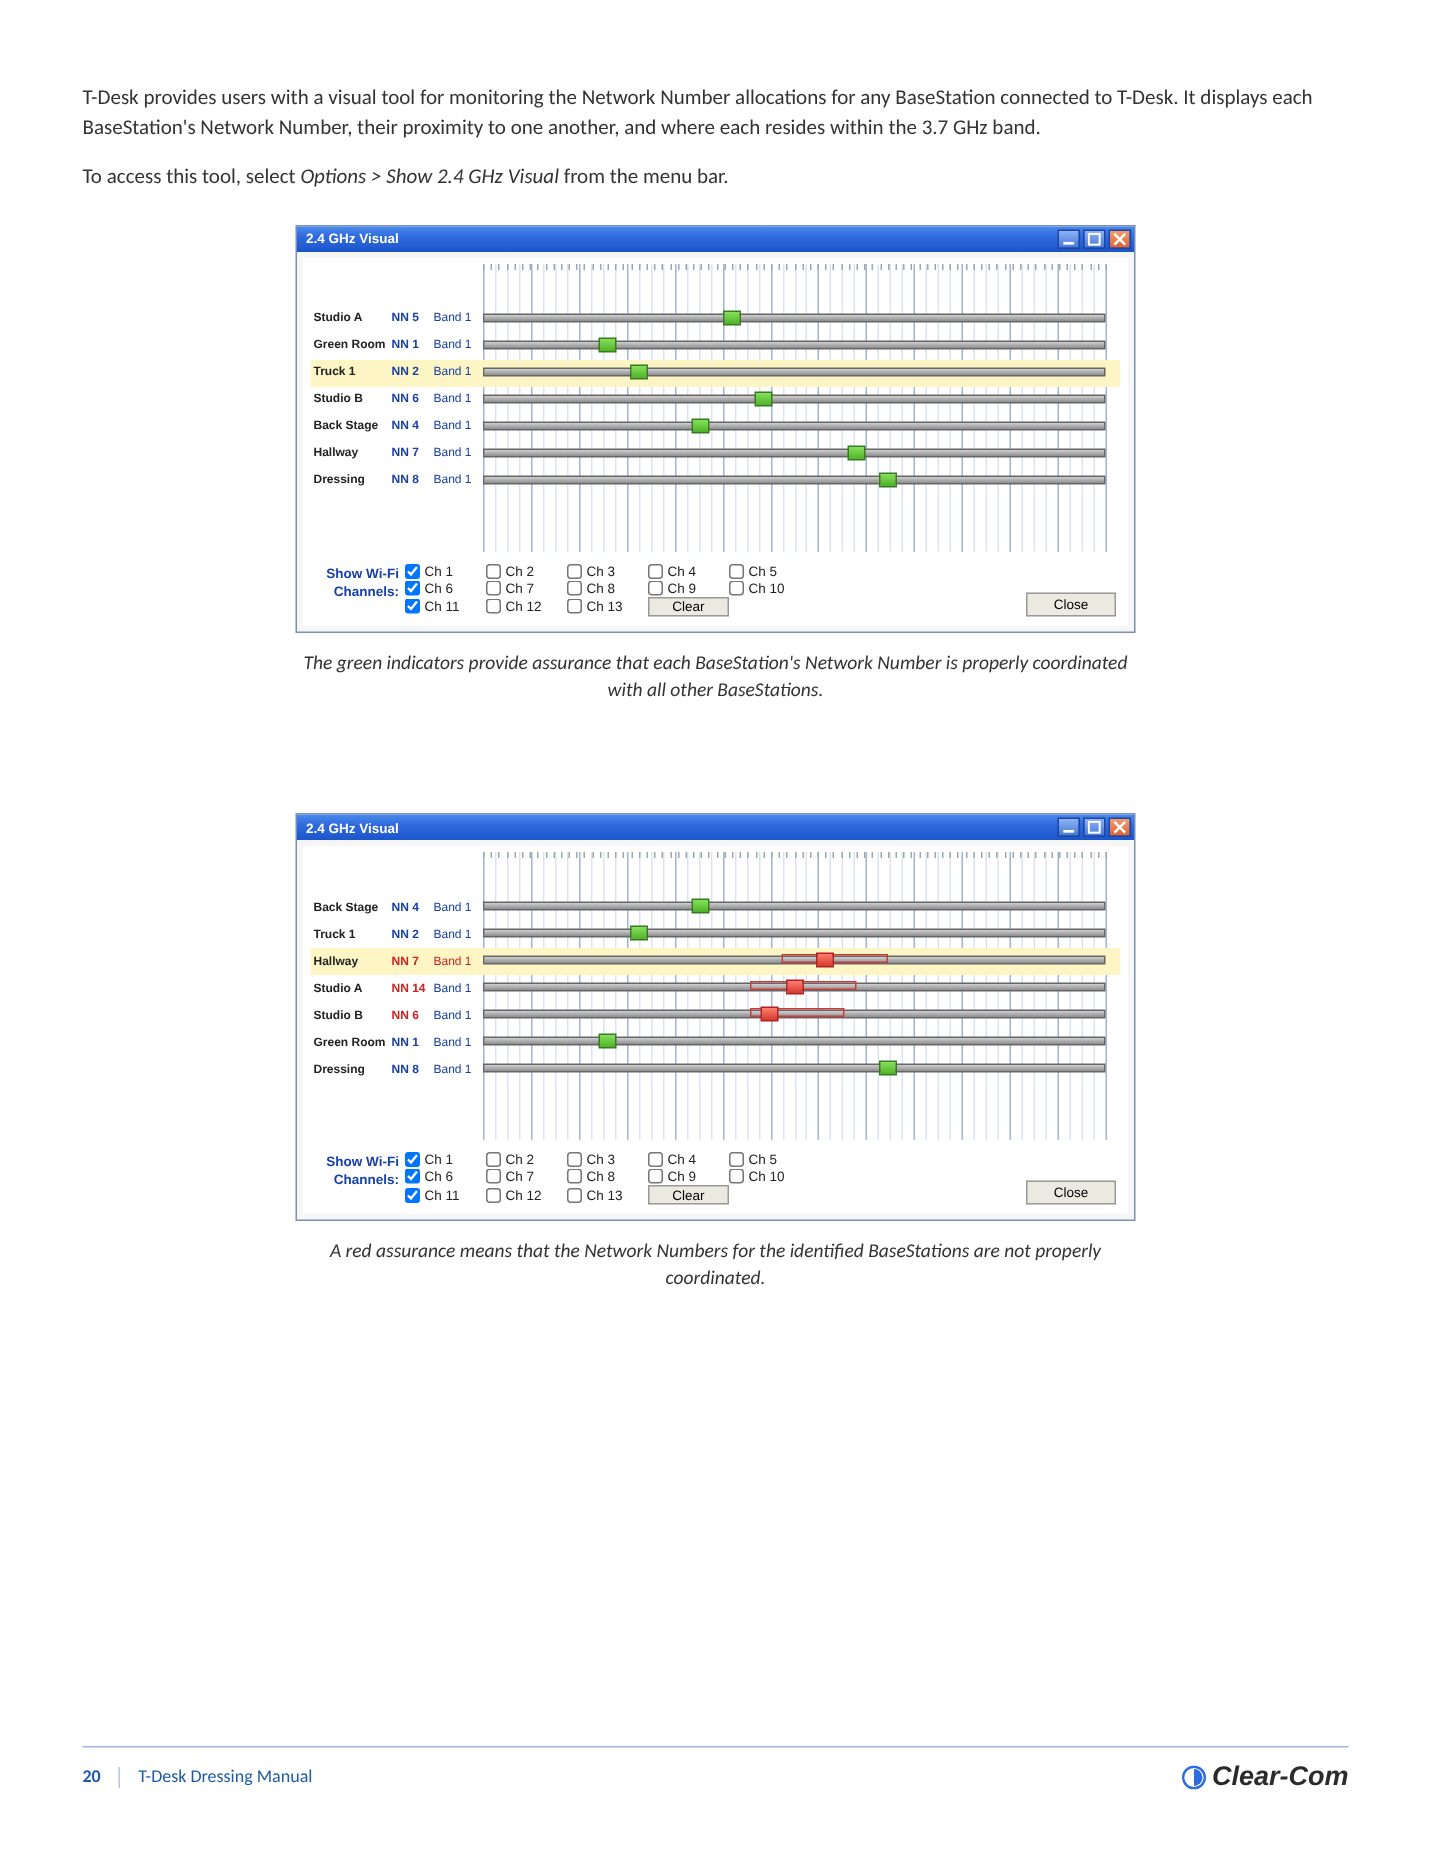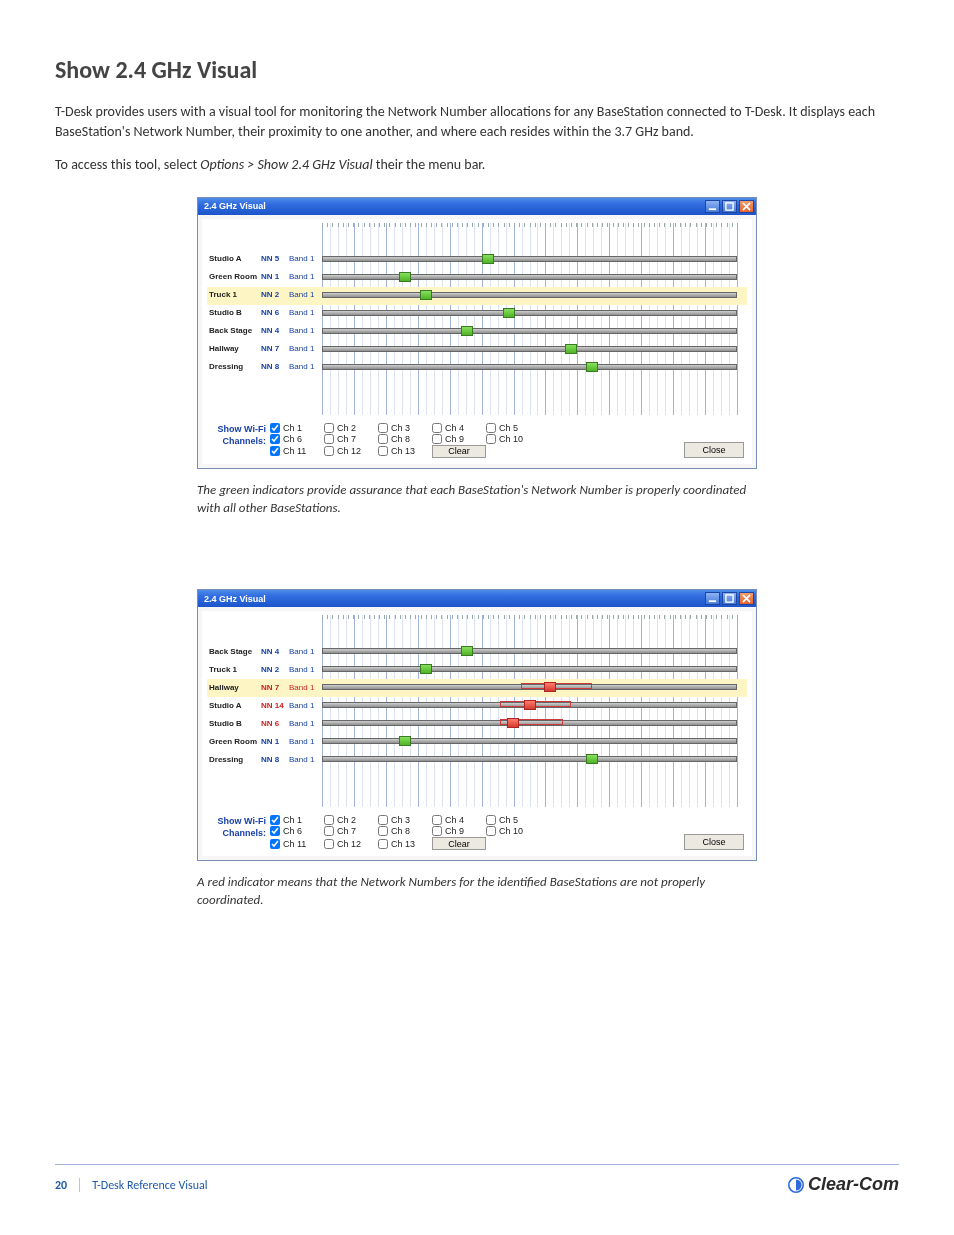--- a/index.html
+++ b/index.html
@@ -69,40 +69,39 @@
   .ctrls { display:flex; align-items:flex-start; font-size:9px; padding:0 8px; }
   .ctrls .lbl { width:60px; text-align:right; color:#1841a6; font-weight:700; padding-right:4px; line-height:12px;}
   .ctrls .chk-grid { display:grid; grid-template-columns:repeat(5,54px); row-gap:1px; }
   .ctrls .chk-grid:last-child .btn-clear{align-self:end;}
   .ctrls label { display:flex; align-items:center; gap:3px; color:#222; }
   .ctrls input[type=checkbox]{width:10px;height:10px;margin:0;}
   .btn { font-size:9px; padding:0 10px; height:16px; background:#ece9e1; border:1px solid #999; }
   .btn-close { margin-left:auto; align-self:flex-end; width:60px; }
   .btn-clear { height:13px; padding:0 8px;}
   
-  .caption { font-style:italic; font-size:13px; color:#333; text-align:left; margin:12px auto 0; width:560px; line-height:1.4; }
+  .caption { font-style:italic; font-size:13px; color:#333; text-align:center; margin:12px auto 0; width:560px; line-height:1.4; }
   .gap { height:50px; }
   
   .footer-rule { position:absolute; left:55px; right:55px; bottom:70px; height:1px; background:#9fb4d8;}
   .footer  { position:absolute; left:55px; right:55px; bottom:40px; display:flex; align-items:center; font-size:12px;}
   .pg-num  { color:#1e5aa8; font-weight:700; padding-right:12px; border-right:1px solid #b4c6e4;}
   .doc-title{ color:#1e5aa8; padding-left:12px;}
   .brand   { margin-left:auto; display:flex; align-items:center; gap:4px; font-weight:700; font-style:italic; font-size:18px; color:#2b2b2b; font-family:Arial, sans-serif;}
   .brand-icon{width:16px;height:16px;}
   .nn-red { color:#c22 !important; }
   .band-red { color:#c22 !important; }
 </style>
 </head>
 <body>
 
 <div class="page">
-  <h1 class="heading">Show 2.4 GHz Visual</h1>
   <p class="body-text">T-Desk provides users with a visual tool for monitoring the Network Number allocations for any BaseStation connected to T-Desk.  It displays each BaseStation's Network Number, their proximity to one another, and where each resides within the 3.7 GHz band.</p>
   <p class="body-text">
-    <span>To access this tool, select </span><em>Options &gt; Show 2.4 GHz Visual</em><span> their the menu bar.</span>
+    <span>To access this tool, select </span><em>Options &gt; Show 2.4 GHz Visual</em><span> from the menu bar.</span>
   </p>
 
   <div class="win">
     <div class="titlebar">
       <span class="title">2.4 GHz Visual</span>
       <span class="tb-btn">
           <svg viewBox="0 0 10 10">
             <rect x="1" y="7" width="8" height="2" fill="#fff"></rect>
           </svg>
         </span>
@@ -636,27 +635,27 @@
             <label>
               <input type="checkbox" style="">
               <span>Ch 13</span>
             </label>
             <button class="btn btn-clear">Clear</button>
           </div>
         <button class="btn btn-close">Close</button>
       </div>
     </div>
   </div>
-  <p class="caption">A red indicator means that the Network Numbers for the identified BaseStations are not properly coordinated.</p>
+  <p class="caption">A red assurance means that the Network Numbers for the identified BaseStations are not properly coordinated.</p>
 </div>
 
 <div class="footer-rule"></div>
 <div class="footer">
   <span class="pg-num">20</span>
-  <span class="doc-title">T-Desk Reference Visual</span>
+  <span class="doc-title">T-Desk Dressing Manual</span>
   <span class="brand">
     <svg class="brand-icon" viewBox="0 0 20 20">
       <circle cx="10" cy="10" r="9" fill="none" stroke="#2f6adf" stroke-width="2"></circle>
       <path d="M10 3 A7 7 0 0 1 10 17" fill="#2f6adf"></path>
     </svg>
     <span>Clear-Com</span>
   </span>
 </div>
 
 </body></html>

